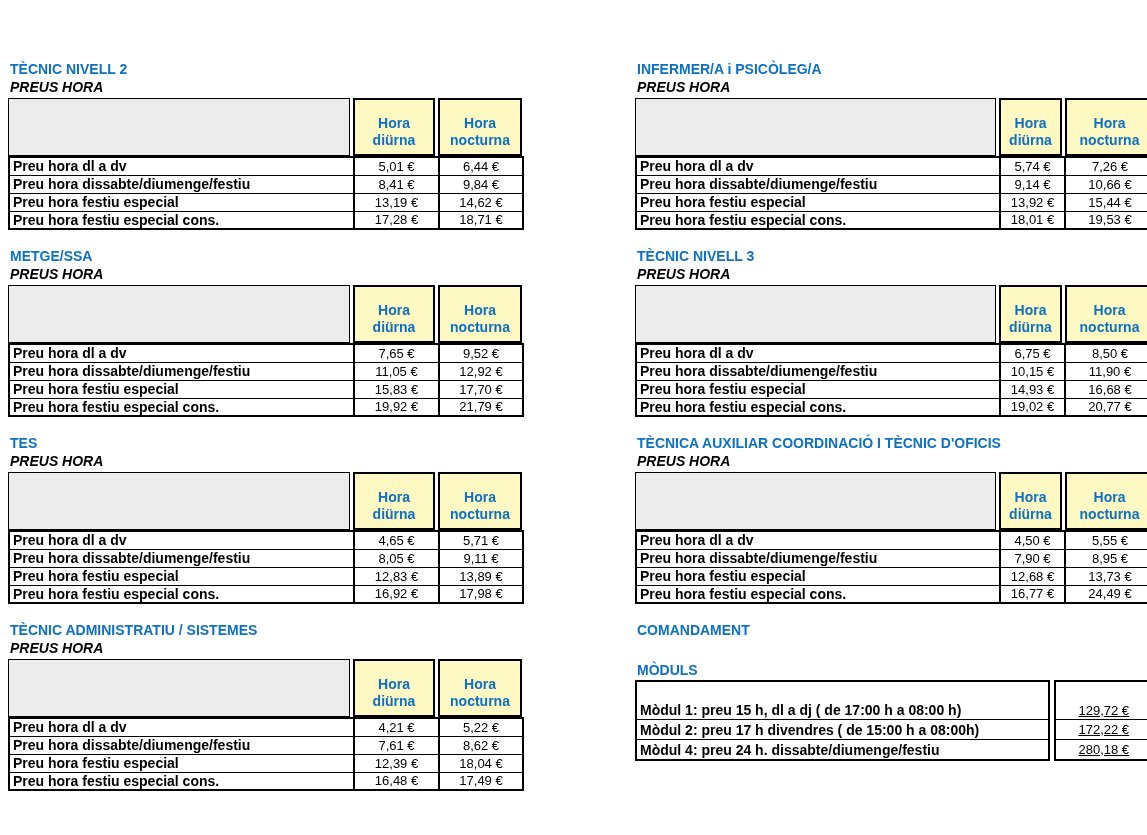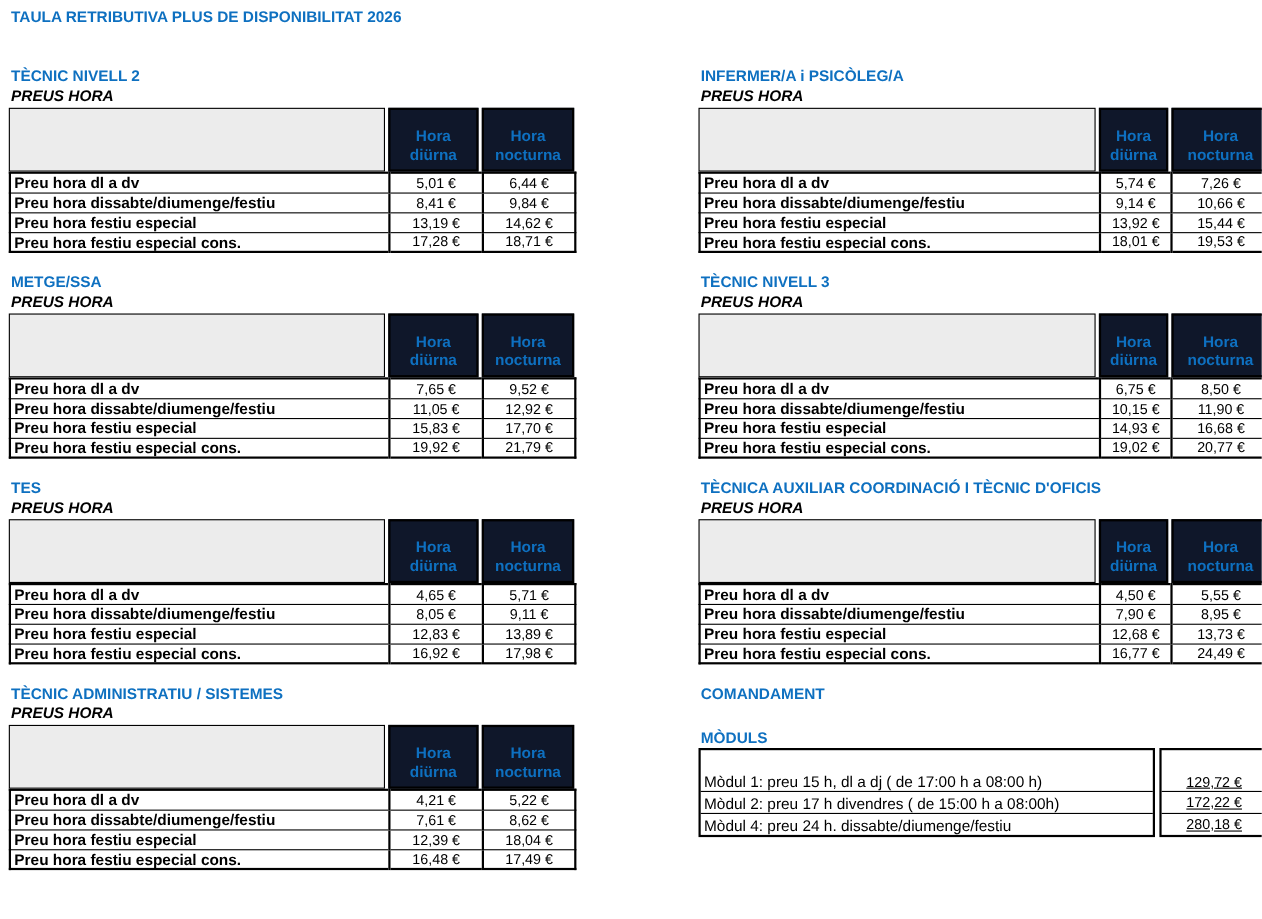--- a/index.html
+++ b/index.html
@@ -22,21 +22,21 @@
   .col-right{left:622px;width:519px;margin-left:13px;}
 
   .section{margin-bottom:17px;}
   .sec-title{color:var(--accent);font-weight:700;font-size:14px;line-height:18px;margin-left:2px;white-space:nowrap;}
   .sec-sub{font-weight:700;font-style:italic;font-size:14px;line-height:18px;margin-left:2px;margin-bottom:2px;}
 
   
   .thead{display:flex;gap:3px;height:58px;}
   .h-gray{background:var(--gray);border:1px solid var(--ink);}
   .h-blue{
-    border:2.5px solid var(--ink);background:#0f172a;color:var(--accent);
+    border:2.5px solid var(--ink);background:#fef9c3;color:var(--accent);
     font-weight:700;font-size:14px;line-height:17px;text-align:center;
     display:flex;align-items:flex-end;justify-content:center;padding-bottom:5px;
     overflow:hidden;
   }
   .t-left .h-gray{width:342px;}
   .t-left .h-c1{width:82px;}
   .t-left .h-c2{width:84px;}
   .t-right .h-gray{width:361px;}
   .t-right .h-c1{width:63px;}
   .t-right .h-c2{width:89px;}
@@ -52,32 +52,31 @@
   .t-right col.c-v2{width:90px;}
   table.pbody td{border-top:1.5px solid var(--ink);height:18px;vertical-align:middle;overflow:hidden;white-space:nowrap;}
   td.lbl{font-weight:700;font-size:14px;padding-left:3px;}
   td.val{border-left:2px solid var(--ink);font-size:13px;text-align:center;}
 
   
   .com-title{margin-top:3px;}
   .com-sub{color:var(--accent);font-weight:700;font-size:14px;line-height:18px;margin-top:22px;margin-left:2px;margin-bottom:1px;}
   .mtable{display:flex;gap:4px;width:519px;}
   .mbox{border:2.5px solid var(--ink);background:#fff;}
-  .mlabels{width:468px;}
+  .mlabels{width:468px;font-weight:bold;}
   .mvalues{width:113px;text-decoration:underline;}
   .mrow{height:20px;border-top:1.5px solid var(--ink);display:flex;align-items:center;overflow:hidden;white-space:nowrap;}
   .mrow.first{height:37px;border-top:none;align-items:flex-end;padding-bottom:1px;}
   .mlabels .mrow{font-size:14px;padding-left:3px;}
   .mvalues .mrow{font-size:13px;justify-content:center;}
 </style>
 </head>
 <body>
 
 <header class="doc-header">
-  <div class="doc-line">TAULA RETRIBUTIVA PLUS DE DISPONIBILITAT 2026</div>
 </header>
 
 <div class="col col-left" id="col-left">
     <section class="section t-left">
     <div class="sec-title">TÈCNIC NIVELL 2</div>
     <div class="sec-sub">PREUS HORA</div>
     <div class="thead">
       <div class="h-gray"></div>
       <div class="h-blue h-c1">Hora diürna</div>
       <div class="h-blue h-c2">Hora nocturna</div>

